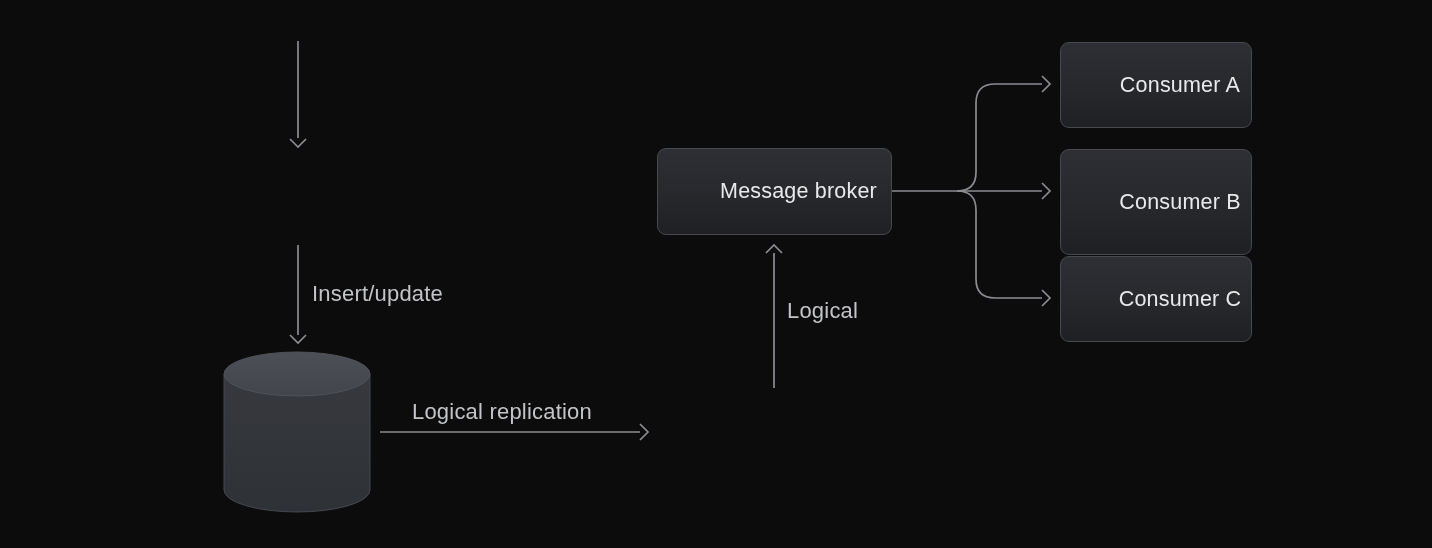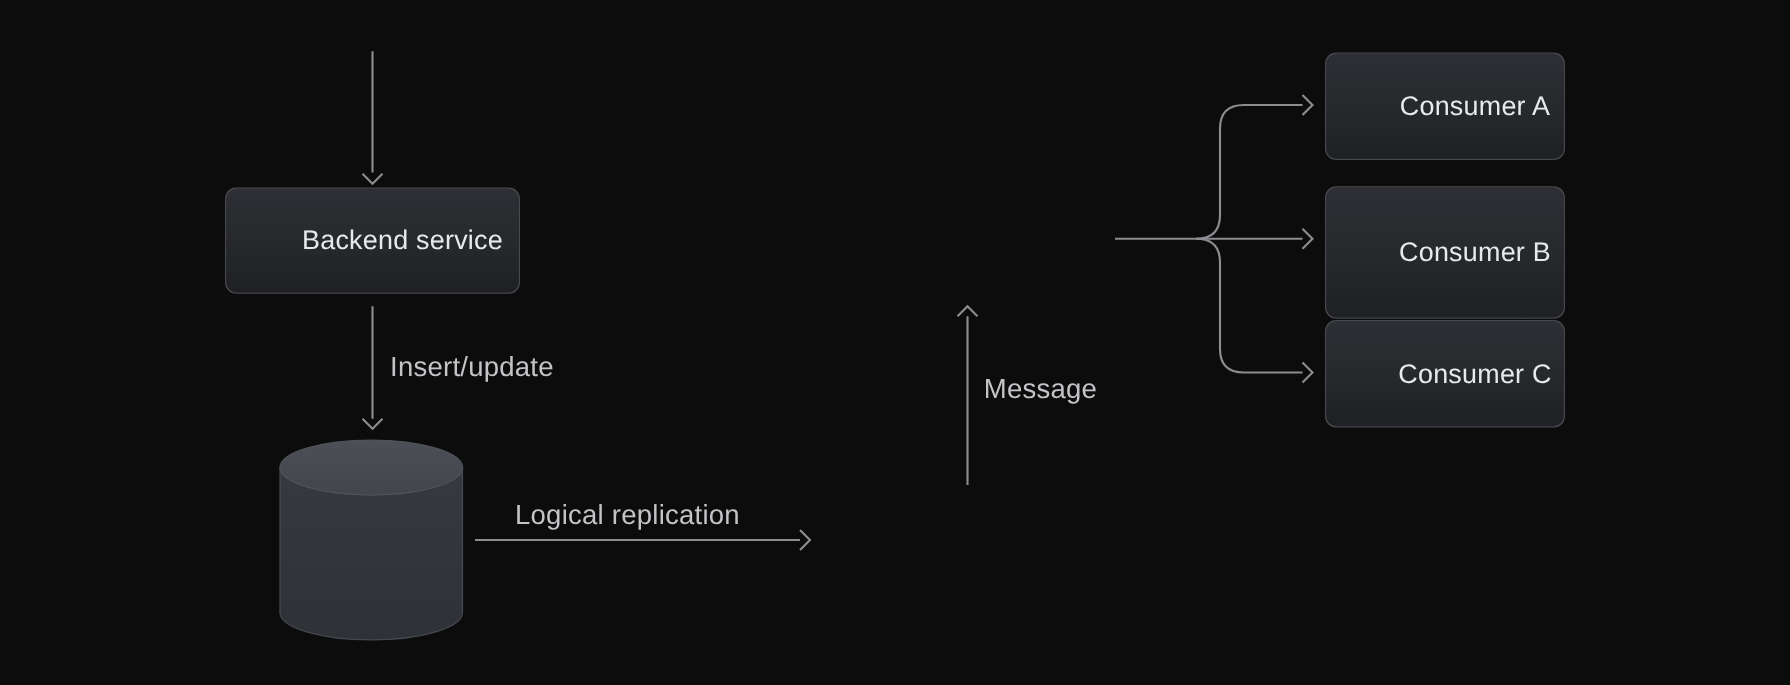--- a/index.html
+++ b/index.html
@@ -101,37 +101,37 @@
         <linearGradient id="cylTop" x1="0" y1="0" x2="0" y2="1">
           <stop offset="0" stop-color="#4c4f55"></stop>
           <stop offset="1" stop-color="#42454b"></stop>
         </linearGradient>
       </defs>
       <path d="M2 24 L2 140 A73 22 0 0 0 148 140 L148 24 Z" fill="url(#cylBody)" stroke="#45484e" stroke-width="1"></path>
       <ellipse cx="75" cy="24" rx="73" ry="22" fill="url(#cylTop)" stroke="#4f5258" stroke-width="1"></ellipse>
     </svg>
   </div>
 
-  <div class="node node-backend">
-    <span>Backend service</span>
+
+  <div class="node node-broker">
+    <span>Message broker</span>
   </div>
-
 
 
   <div class="node node-consumer-a">
     <span>Consumer A</span>
   </div>
 
   <div class="node node-consumer-b">
     <span>Consumer B</span>
   </div>
 
   <div class="node node-consumer-c">
     <span>Consumer C</span>
   </div>
 
   <div class="edge-label label-insert">Insert/update</div>
 
   <div class="edge-label label-replication">Logical replication</div>
 
-  <div class="edge-label label-publish">Message</div>
+  <div class="edge-label label-publish">Logical</div>
 
 </div>
 
 </body></html>

